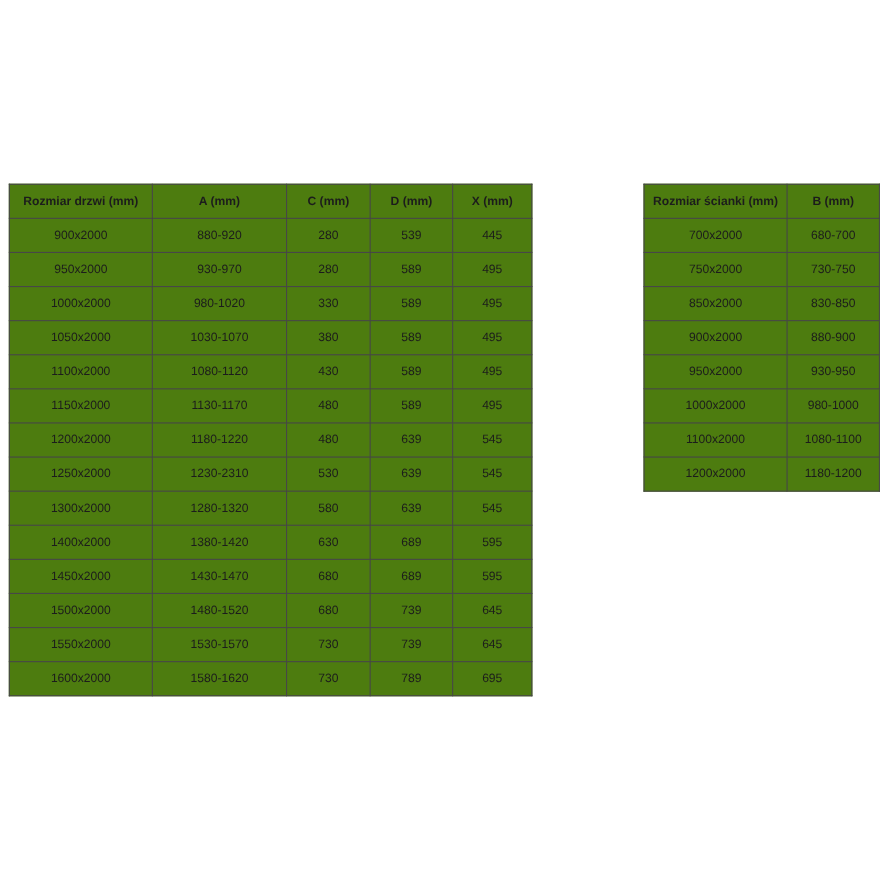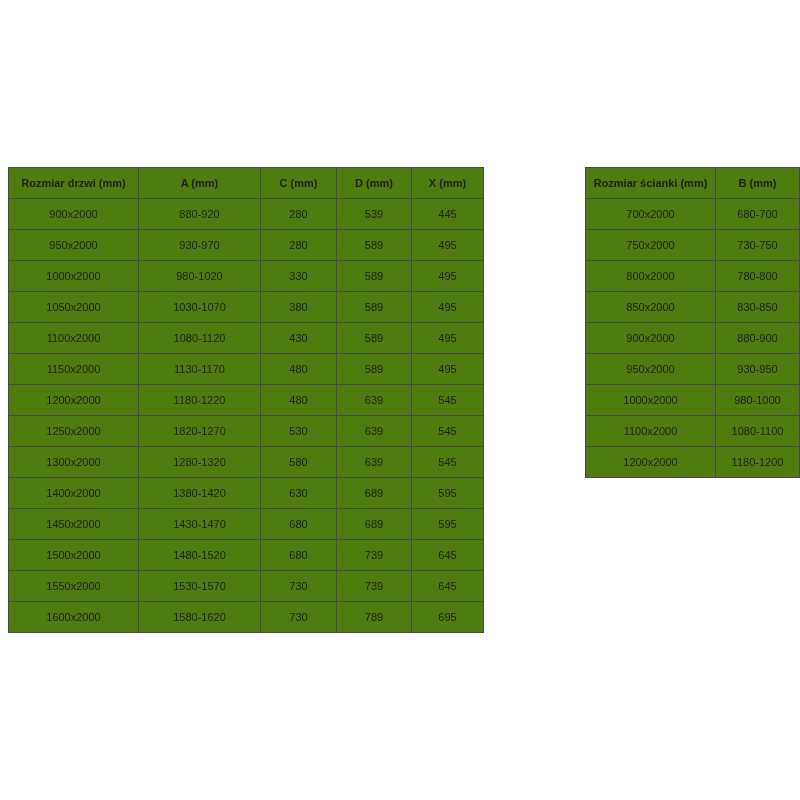--- a/index.html
+++ b/index.html
@@ -103,21 +103,21 @@
       </tr>
       <tr>
         <td>1200x2000</td>
         <td>1180-1220</td>
         <td>480</td>
         <td>639</td>
         <td>545</td>
       </tr>
       <tr>
         <td>1250x2000</td>
-        <td>1820-1270</td>
+        <td>1230-2310</td>
         <td>530</td>
         <td>639</td>
         <td>545</td>
       </tr>
       <tr>
         <td>1300x2000</td>
         <td>1280-1320</td>
         <td>580</td>
         <td>639</td>
         <td>545</td>
@@ -174,24 +174,20 @@
   <tbody>
       <tr>
         <td>700x2000</td>
         <td>680-700</td>
       </tr>
       <tr>
         <td>750x2000</td>
         <td>730-750</td>
       </tr>
       <tr>
-        <td>800x2000</td>
-        <td>780-800</td>
-      </tr>
-      <tr>
         <td>850x2000</td>
         <td>830-850</td>
       </tr>
       <tr>
         <td>900x2000</td>
         <td>880-900</td>
       </tr>
       <tr>
         <td>950x2000</td>
         <td>930-950</td>

